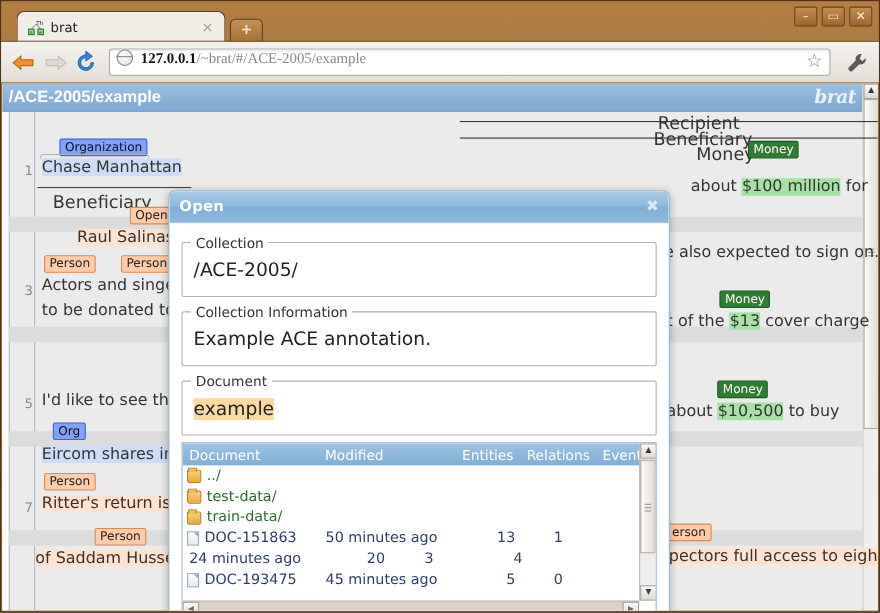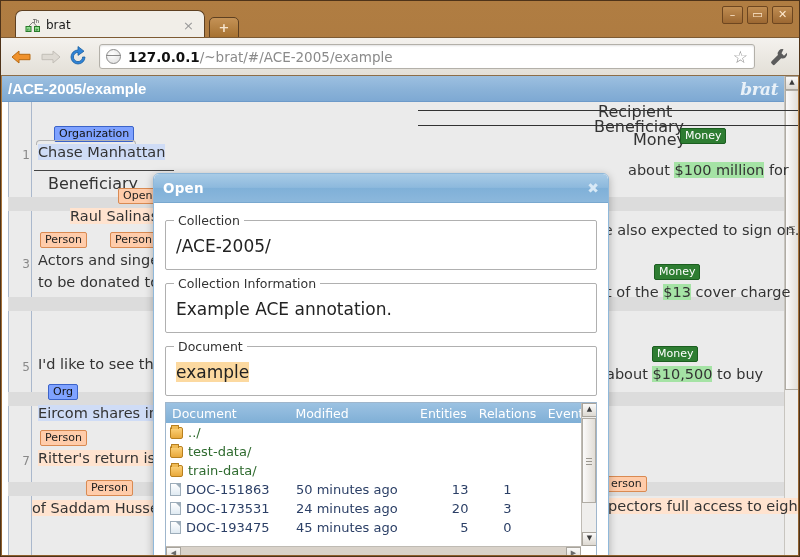--- a/index.html
+++ b/index.html
@@ -66,23 +66,24 @@
     border-bottom: 1px solid #8d6e48;
     display: flex; align-items: center;
     padding: 0 8px;
   }
   .navicon { width: 26px; height: 26px; flex: none; position: relative; margin-right: 2px; }
   #urlbar {
     flex: 1; height: 25px; margin: 0 6px;
     background: #fff;
     border: 1px solid #b3b0a9;
     border-radius: 3px;
-    display: flex; align-items: center;
+    display: flex; 
     padding: 0 6px;
     box-shadow: inset 0 1px 2px rgba(0,0,0,.12);
+    font-family: Liberation Serif, serif;
   }
   #urlbar .globe {
     width: 15px; height: 15px; border-radius: 50%;
     border: 1.5px solid #8b8b8b; margin-right: 7px; flex: none;
     background: radial-gradient(circle at 40% 35%, #fff, #dcdcdc);
     position: relative;
   }
   #urlbar .globe::after {
     content:""; position:absolute; left:-1.5px; top:5px; width:15px; height:1.2px; background:#8b8b8b;
   }
@@ -453,24 +454,20 @@
               <div class="c-doc">
                   <span class="ficon file"></span>
                   <span>DOC-151863</span>
                 </div>
               <div class="c-mod">50 minutes ago</div>
               <div class="c-ent">13</div>
               <div class="c-rel">1</div>
               <div class="c-evt">3</div>
             </div>
             <div class="trow">
-              <div class="c-doc">
-                  <span class="ficon file"></span>
-                  <span>DOC-173531</span>
-                </div>
               <div class="c-mod">24 minutes ago</div>
               <div class="c-ent">20</div>
               <div class="c-rel">3</div>
               <div class="c-evt">4</div>
             </div>
             <div class="trow">
               <div class="c-doc">
                   <span class="ficon file"></span>
                   <span>DOC-193475</span>
                 </div>

